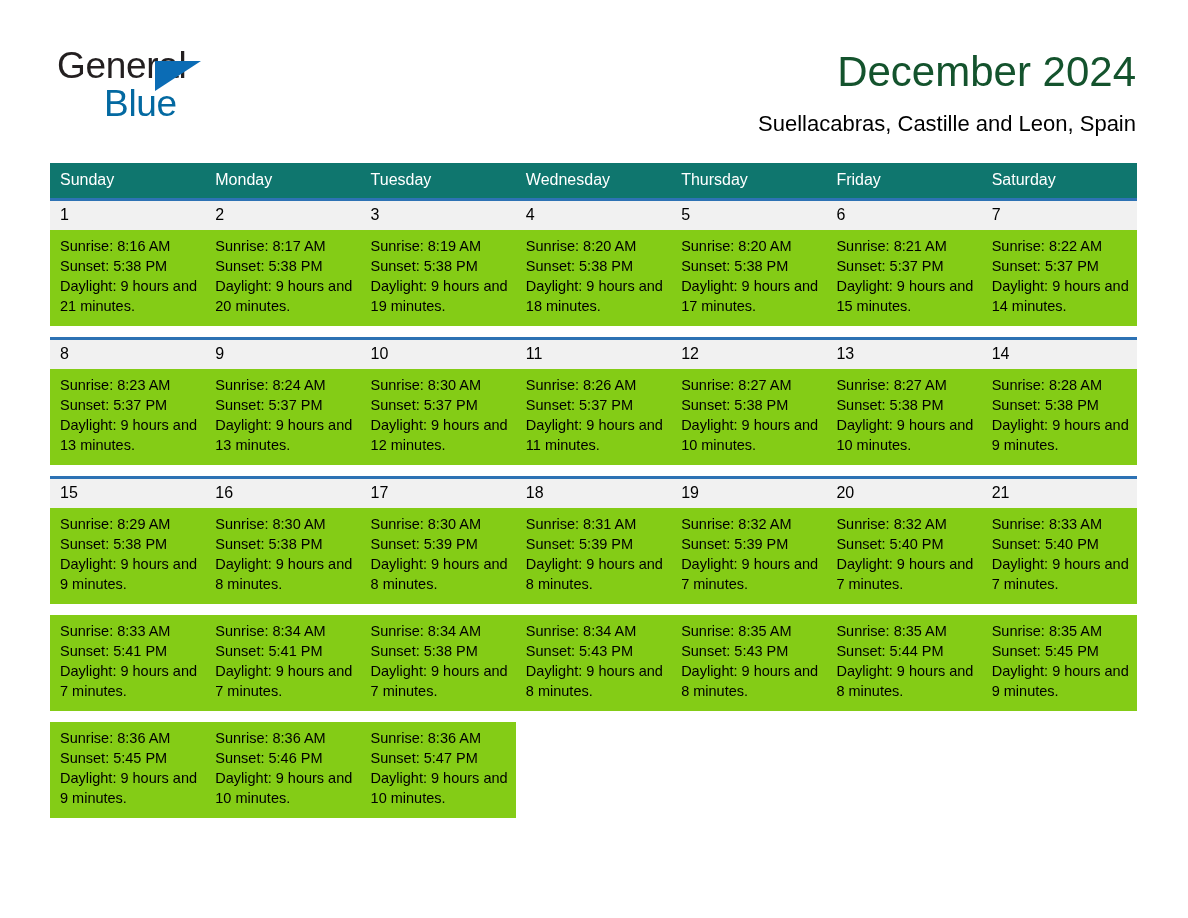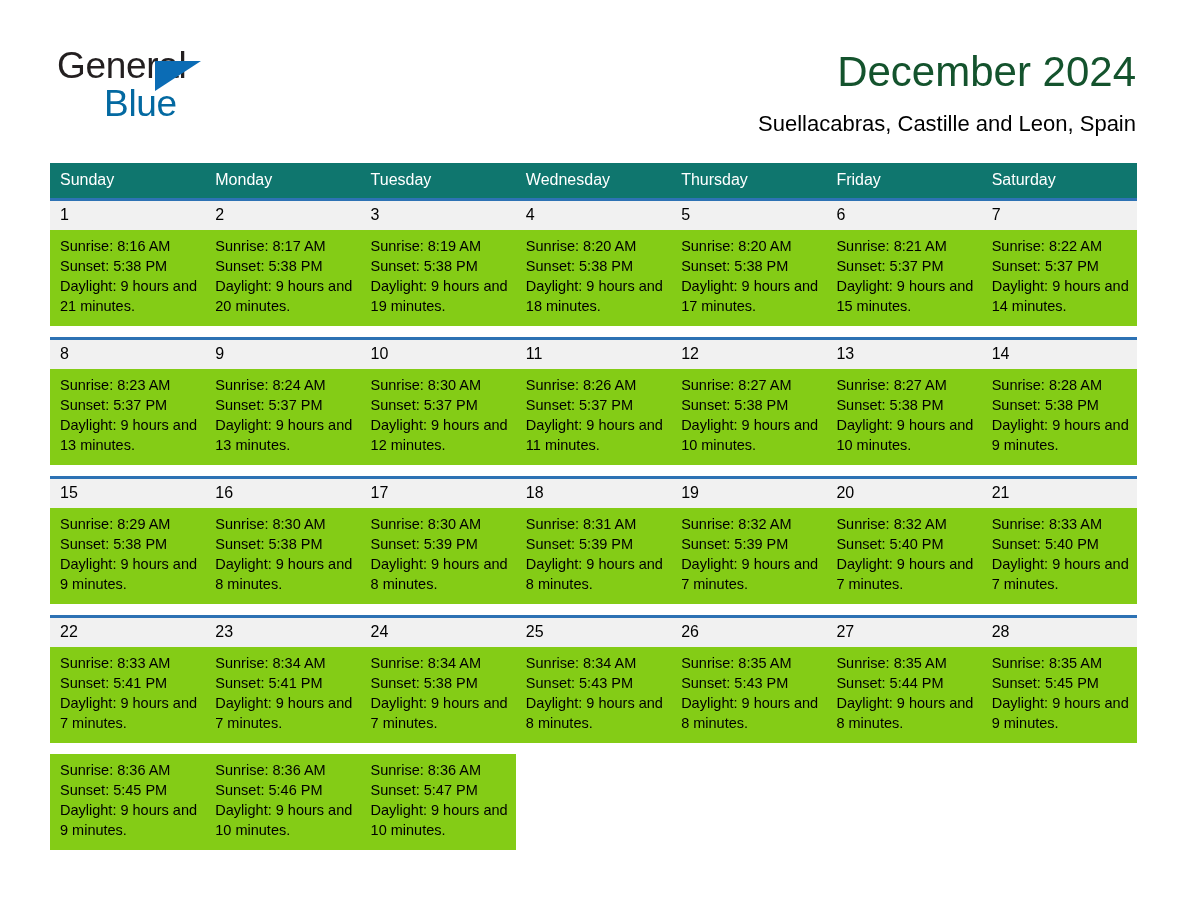--- a/index.html
+++ b/index.html
@@ -323,29 +323,20 @@
         <td>
           <div class="detail-line">Sunrise: 8:33 AM</div>
           <div class="detail-line">Sunset: 5:40 PM</div>
           <div class="detail-daylight">Daylight: 9 hours and 7 minutes.</div>
         </td>
       </tr>
       <tr class="week-sep">
           <td colspan="7"></td>
         </tr>
 
-      <tr class="daynum-row">
-        <td>22</td>
-        <td>23</td>
-        <td>24</td>
-        <td>25</td>
-        <td>26</td>
-        <td>27</td>
-        <td>28</td>
-      </tr>
       <tr class="detail-row">
         <td>
           <div class="detail-line">Sunrise: 8:33 AM</div>
           <div class="detail-line">Sunset: 5:41 PM</div>
           <div class="detail-daylight">Daylight: 9 hours and 7 minutes.</div>
         </td>
         <td>
           <div class="detail-line">Sunrise: 8:34 AM</div>
           <div class="detail-line">Sunset: 5:41 PM</div>
           <div class="detail-daylight">Daylight: 9 hours and 7 minutes.</div>

